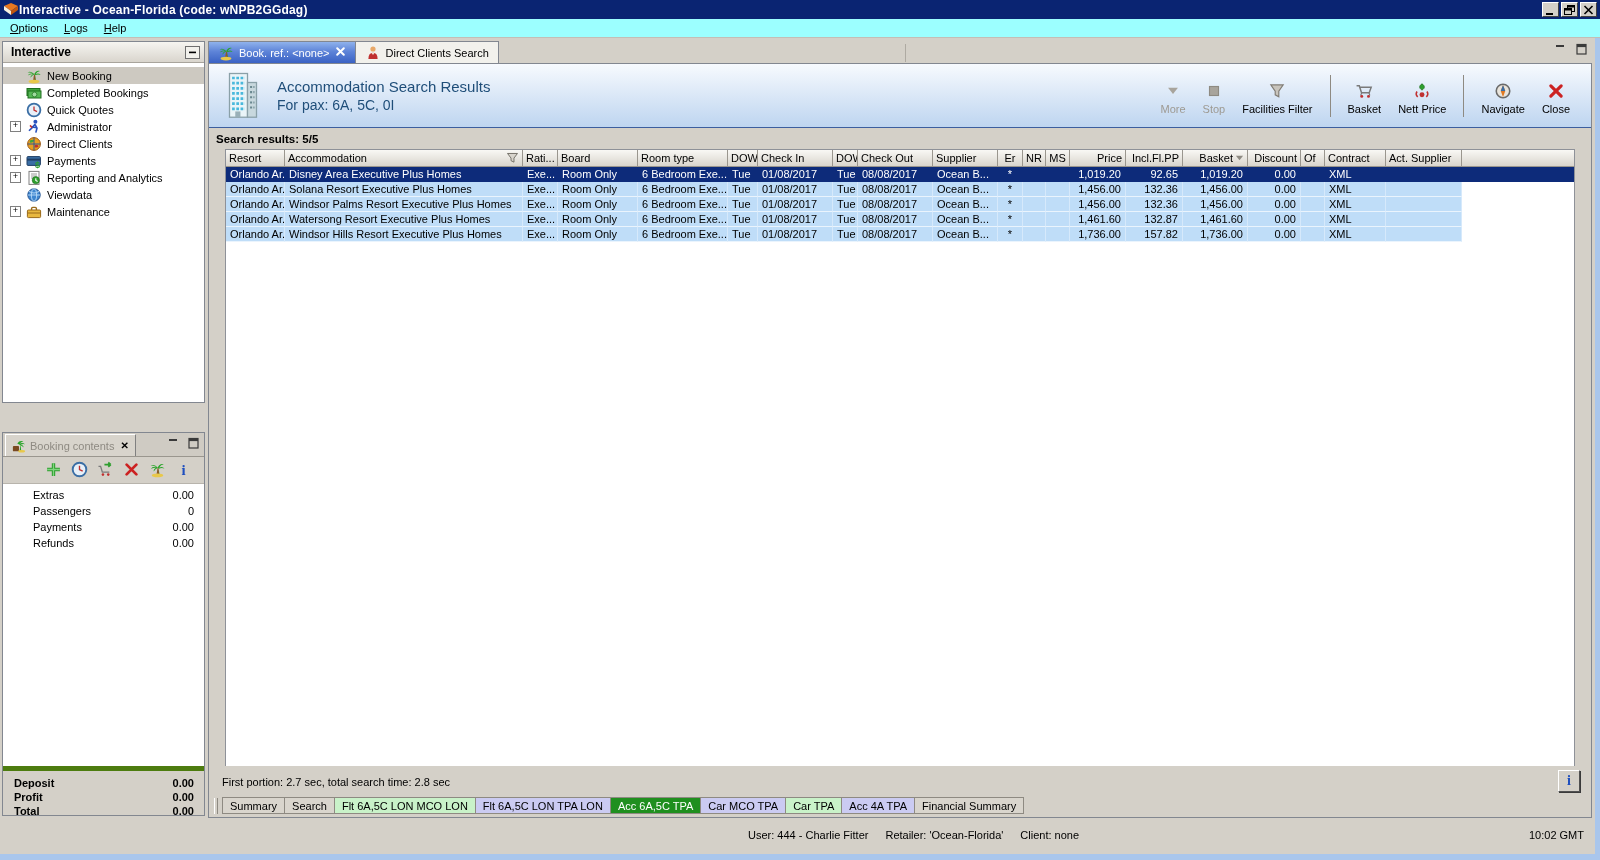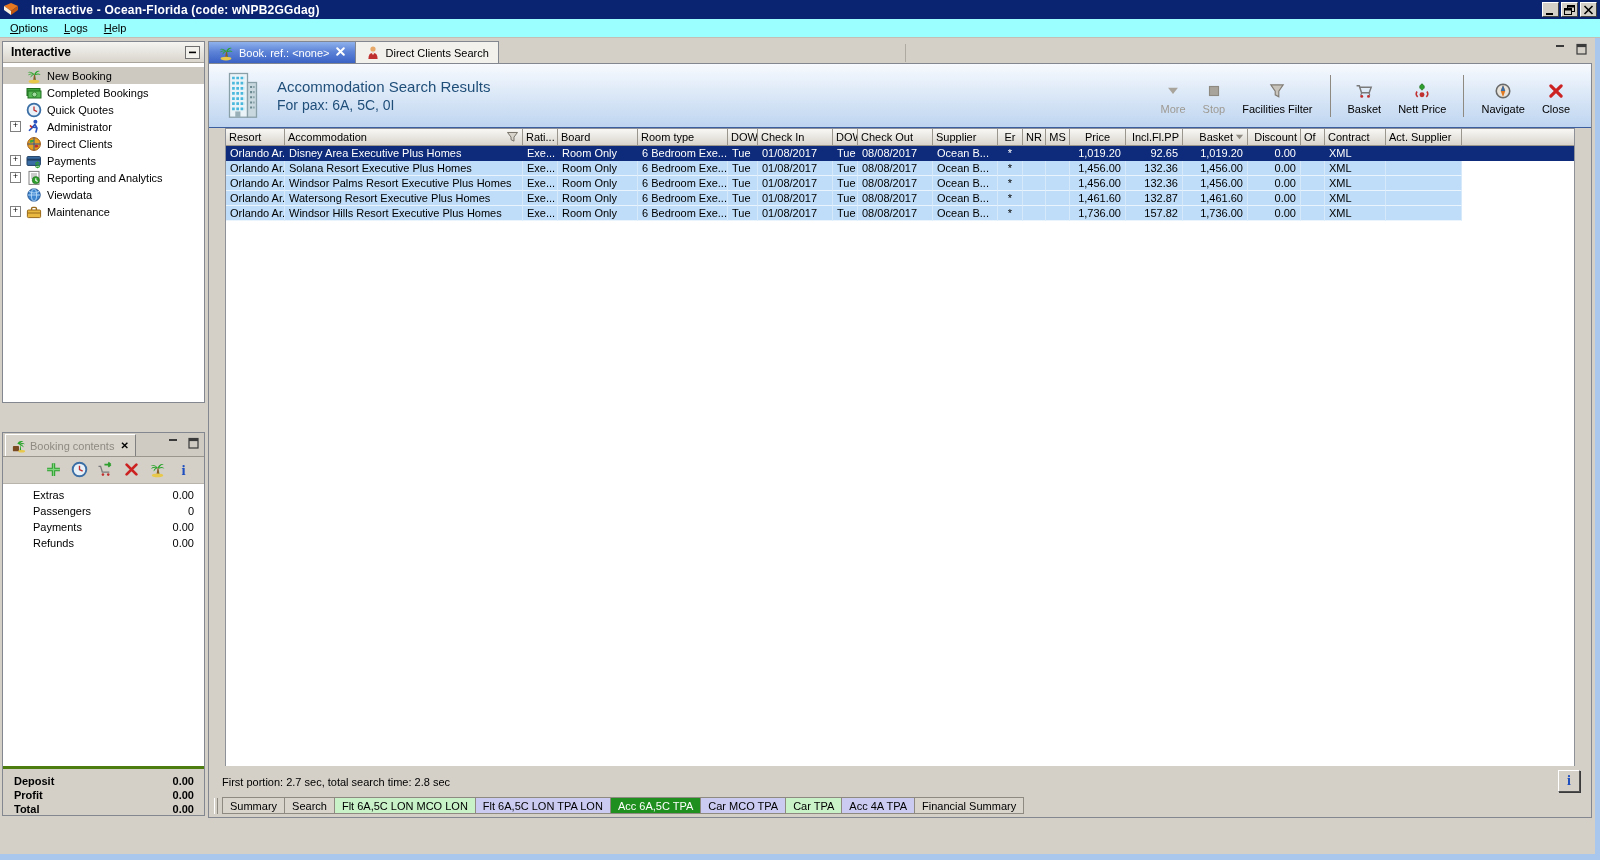--- a/index.html
+++ b/index.html
@@ -1,21 +1,21 @@
 <!DOCTYPE html>
 <html><head>
 <meta charset="utf-8">
 <style>
   *{box-sizing:border-box;margin:0;padding:0}
   html,body{width:1600px;height:860px}
   body{font:11px "Liberation Sans",sans-serif;color:#000;overflow:hidden}
   .app{position:relative;width:1600px;height:860px;background:#D4D0C8;overflow:hidden}
 
   
-  .titlebar{position:absolute;top:0;left:0;right:0;height:19px;background:#0A2472;display:flex;align-items:center;gap:12px;padding-left:3px}
+  .titlebar{position:absolute;top:0;left:0;right:0;height:19px;background:#0A2472;display:flex;align-items:center;gap:0;padding-left:3px}
   .titlebar .title{color:#fff;font-weight:bold;font-size:12px;letter-spacing:.2px}
   .win-controls{margin-left:auto;display:flex;gap:2px;padding-right:3px}
   .win-btn{width:17px;height:15px;background:#D4D0C8;border:1px solid;border-color:#fff #404040 #404040 #fff;display:flex;align-items:center;justify-content:center;padding:0;cursor:default}
   .win-btn .icon{width:13px;height:12px}
 
   
   .menubar{position:absolute;top:19px;left:0;right:0;height:19px;background:#9CFFFF;display:flex;align-items:center;padding-left:2px;border-bottom:1px solid #C2BEB6}
   .menu-item{padding:2px 8px}
   .menu-item u{text-decoration:underline}
 
@@ -40,21 +40,21 @@
   .bc-tab{height:22px;display:flex;align-items:center;gap:4px;padding:0 6px;background:#D8D4CC;border:1px solid #fff;border-bottom:none;border-right-color:#808080}
   .bc-title{color:#8E8A82}
   .bc-x{font-weight:bold;font-size:10px;margin-left:2px}
   .panel-ctrls{position:absolute;right:4px;top:4px;display:flex;gap:7px}
   .panel-ctrls .icon{width:13px;height:12px}
   .bc-toolbar{height:27px;background:#D4D0C8;display:flex;align-items:center;justify-content:flex-end;gap:9px;padding-right:12px;border-bottom:1px solid #B8B4AC;flex:none}
   .bc-btn .icon{width:17px;height:17px}
   .bc-list{flex:1;background:#fff;padding-top:5px}
   .bc-row{height:16px;display:flex;padding:0 10px 0 30px}
   .bc-row .lab{flex:1}
-  .bc-totals{height:49px;background:#D4D0C8;border-top:3px solid #4d7c0f;padding:5px 10px 0 11px;flex:none}
+  .bc-totals{height:49px;background:#D4D0C8;border-top:5px solid #4d7c0f;padding:5px 10px 0 11px;flex:none}
   .bc-total-row{display:flex;font-weight:bold;height:14px;align-items:center}
   .bc-total-row .lab{flex:1}
 
   
   .main-panel{position:absolute;left:208px;top:40px;width:1384px;height:778px}
   .main-tabbar{height:23px;position:relative;display:flex;align-items:flex-end}
   .mtabs{display:flex;align-items:flex-end;height:23px}
   .mtab{height:22px;display:flex;align-items:center;gap:5px;padding:0 9px;border:1px solid #828790;border-bottom:none;white-space:nowrap}
   .mtab.active{background:linear-gradient(#8FB2EC 0%,#5E84D8 45%,#3A62C4 100%);color:#fff}
   .mtab.inactive{background:#F2F1EC;border-left:none}
@@ -492,20 +492,21 @@
             <div class="tool-btn">
               <span class="icon">
                 <svg viewBox="0 0 16 16">
                   <path d="M3.4 3.4 L12.6 12.6 M12.6 3.4 L3.4 12.6" stroke="#CC2222" stroke-width="2.8" stroke-linecap="round"></path>
                 </svg>
               </span>
               <span>Close</span>
             </div>
           </div>
       </div>
+      <div class="results-bar">Search results: 5/5</div>
       <div class="table-zone">
         <div class="grid-header" id="gridHeader">
             <div class="th " style="width: 59px;">
               <span class="th-lab">Resort</span>
             </div>
             <div class="th " style="width: 238px;">
               <span class="th-lab" style="flex: 1 1 0%;">Accommodation</span>
               <span class="icon flt">
                 <svg viewBox="0 0 14 13">
                   <path d="M1.6 1.6 H12.4 L8.6 6.6 V11 L5.4 9.4 V6.6 Z" fill="#D8D4CC" stroke="#6E6A62"></path>
@@ -538,21 +539,21 @@
             </div>
             <div class="th center" style="width: 25px; text-align: right;">
               <span class="th-lab">Er</span>
             </div>
             <div class="th center" style="width: 23px;">
               <span class="th-lab">NR</span>
             </div>
             <div class="th center" style="width: 24px;">
               <span class="th-lab">MS</span>
             </div>
-            <div class="th right" style="width: 56px; justify-content: center;">
+            <div class="th right" style="width: 56px;">
               <span class="th-lab">Price</span>
             </div>
             <div class="th right" style="width: 57px;">
               <span class="th-lab">Incl.Fl.PP</span>
             </div>
             <div class="th right" style="width: 65px;">
               <span class="th-lab">Basket</span>
               <span class="icon srt">
                 <svg viewBox="0 0 10 8">
                   <path d="M1 1.4 H9 L5 6.6 Z" fill="#8E8A82"></path>
@@ -723,16 +724,24 @@
               <span>Acc 4A TPA</span>
             </div>
             <div class="btab ">
               <span>Financial Summary</span>
             </div>
           </div>
       </div>
     </div>
   </div>
 
+  <div class="statusbar">
+    <span class="sb-text" id="sbText">
+        <span>User: 444 - Charlie Fitter</span>
+        <span>Retailer: 'Ocean-Florida'</span>
+        <span>Client: none</span>
+      </span>
+    <span class="sb-time">10:02 GMT</span>
+  </div>
 
   <div class="frame-right"></div>
   <div class="frame-bottom"></div>
 </div>
 
 </body></html>

